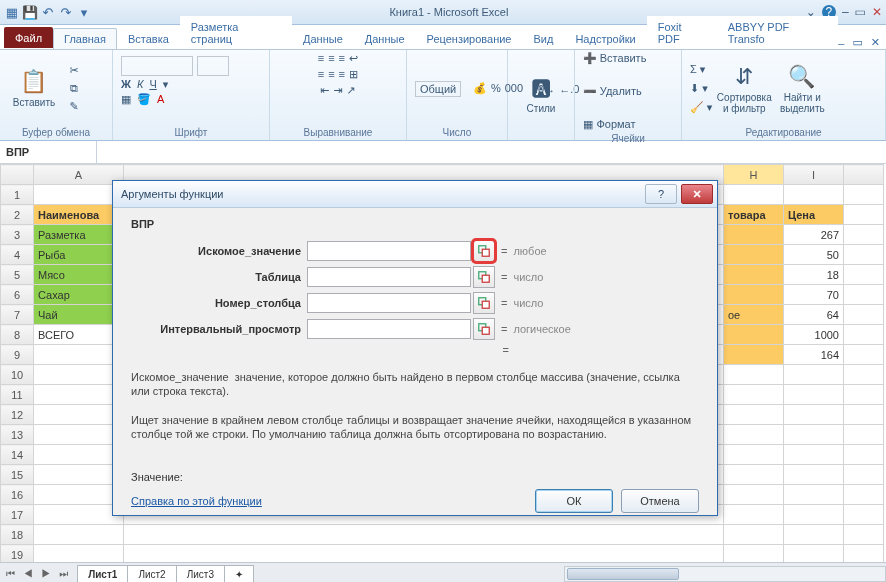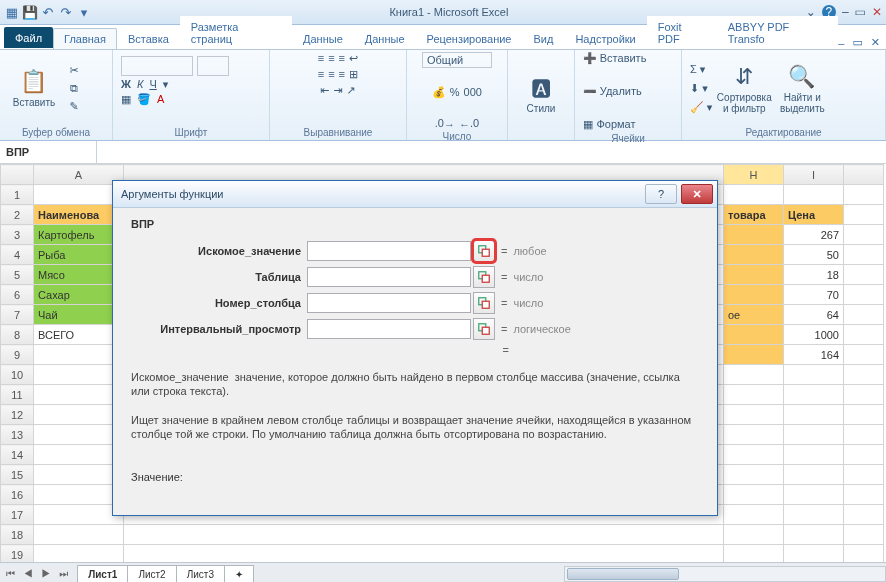--- a/index.html
+++ b/index.html
@@ -4,21 +4,21 @@
 <style>
 html,body{margin:0;padding:0;font-family:"Segoe UI",Tahoma,sans-serif;font-size:11px;background:#fff;color:#333;overflow:hidden;width:886px;height:582px}
 .titlebar{height:24px;background:linear-gradient(#e8f1fa,#d6e6f5);border-bottom:1px solid #a5c0de;display:flex;align-items:center;padding:0 4px}
 .qat{display:flex;gap:2px;align-items:center}
 .qat .ico{width:16px;height:16px;display:flex;align-items:center;justify-content:center;color:#3b6ea5;font-size:13px}
 .titlebar .title{flex:1;text-align:center;color:#3c5a78}
 .wincontrols{display:flex;gap:6px;align-items:center;font-size:12px;color:#3c5a78}
 .wincontrols .x{color:#c04040}
 .tabs{height:24px;background:#fff;display:flex;align-items:flex-end;border-bottom:1px solid #b5c9db;padding-left:4px}
 .tab{padding:4px 10px;color:#3b6ea5;border:1px solid transparent;border-bottom:none;background:#fff}
-.tab.file{background:#0c4a6e;color:#fff;border-radius:2px 2px 0 0;margin-bottom:1px}
+.tab.file{background:#7f1d1d;color:#fff;border-radius:2px 2px 0 0;margin-bottom:1px}
 .tab.active{border-color:#b5c9db;background:#f5f9fc;border-radius:2px 2px 0 0}
 .tabs .right{margin-left:auto;display:flex;gap:8px;padding-right:6px;color:#3b6ea5;align-items:center}
 .ribbon{height:90px;background:linear-gradient(#f7fbff,#e6f0f9);border-bottom:1px solid #a5c0de;display:flex}
 .grp{border-right:1px solid #c9dae9;display:flex;flex-direction:column;padding:2px 8px 0}
 .grp .body{flex:1;display:flex;align-items:center;gap:6px}
 .grp .lbl{text-align:center;color:#5a7698;font-size:10px;padding:2px 0}
 .bigbtn{display:flex;flex-direction:column;align-items:center;gap:2px;color:#3c5a78;width:52px}
 .bigbtn .gico{font-size:22px}
 .bigbtn .txt{font-size:10px;text-align:center;line-height:1.1}
 .smallcol{display:flex;flex-direction:column;gap:2px;font-size:11px;color:#3c5a78}
@@ -157,21 +157,21 @@
         </div>
       <div style="display:flex;gap:4px">
           <span>⇤</span>
           <span>⇥</span>
           <span>↗</span>
         </div>
     </div>
     <div class="lbl">Выравнивание</div>
   </div>
   <div class="grp" style="width:84px">
-    <div class="body" style="flex-direction:column;gap:18px;color:#3c5a78">
+    <div class="body" style="gap:12px;color:#3c5a78">
       <span style="border:1px solid #c0c9d2;padding:1px 4px;width:60px">Общий</span>
       <div style="display:flex;gap:4px">
           <span>💰</span>
           <span>%</span>
           <span>000</span>
         </div>
       <div style="display:flex;gap:4px">
           <span>.0→</span>
           <span>←.0</span>
         </div>
@@ -256,21 +256,21 @@
         <tr>
           <th class="rowh">2</th>
   <td class="hdr">Наименова</td>
   <td></td>
   <td class="hdr" style="">товара</td>
   <td class="hdr">Цена</td>
   <td></td>
         </tr>
         <tr>
           <th class="rowh">3</th>
-  <td class="green">Картофель</td>
+  <td class="green">Разметка</td>
   <td></td>
   <td class="" style="background:#fccb64"></td>
   <td class="num">267</td>
   <td></td>
         </tr>
         <tr>
           <th class="rowh">4</th>
   <td class="green">Рыба</td>
   <td></td>
   <td class="" style="background:#fccb64"></td>
@@ -457,20 +457,27 @@
               </svg>
             </div>
   <span class="eq">=</span>
   <span class="hint">логическое</span>
           </div>
         </div>
     <div style="text-align:right;width:378px;margin-top:4px;color:#666">=</div>
     <div class="desc center"><span class="b">Искомое_значение</span>&nbsp;&nbsp;<span>значение, которое должно быть найдено в первом столбце массива (значение, ссылка или строка текста).</span></div>
     <div class="desc">Ищет значение в крайнем левом столбце таблицы и возвращает значение ячейки, находящейся в указанном столбце той же строки. По умолчанию таблица должна быть отсортирована по возрастанию.</div>
     <div class="resline">Значение:</div>
+    <div class="helpline">
+      <a href="#">Справка по этой функции</a>
+      <div class="btns">
+        <div class="dbtn primary">ОК</div>
+        <div class="dbtn">Отмена</div>
+      </div>
+    </div>
   </div>
 </div>
 </div>
 
 <div class="sheettabs">
   <span class="nav">⏮ ◀ ▶ ⏭</span>
   <span class="st active">Лист1</span>
   <span class="st">Лист2</span>
   <span class="st">Лист3</span>
   <span class="st">✦</span>

